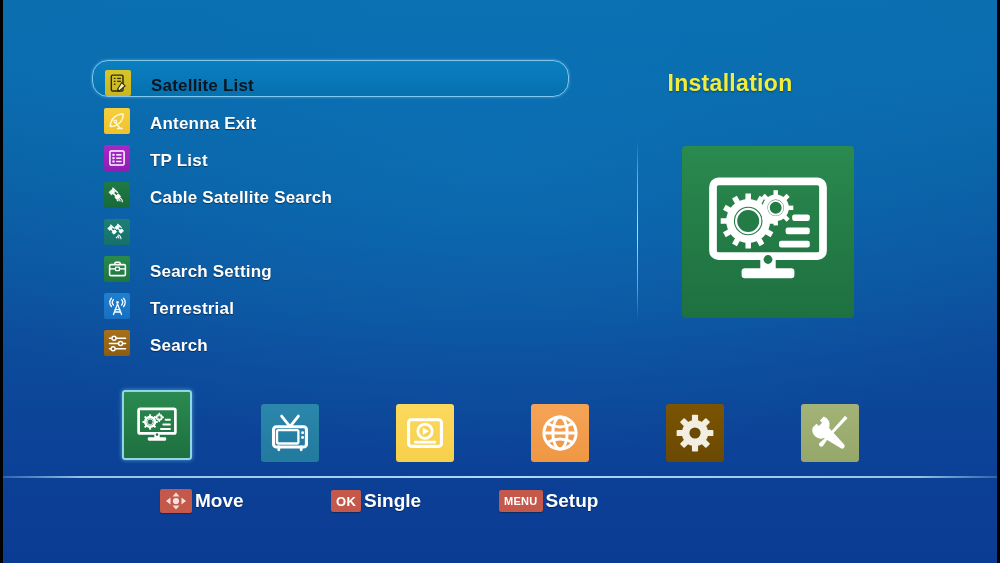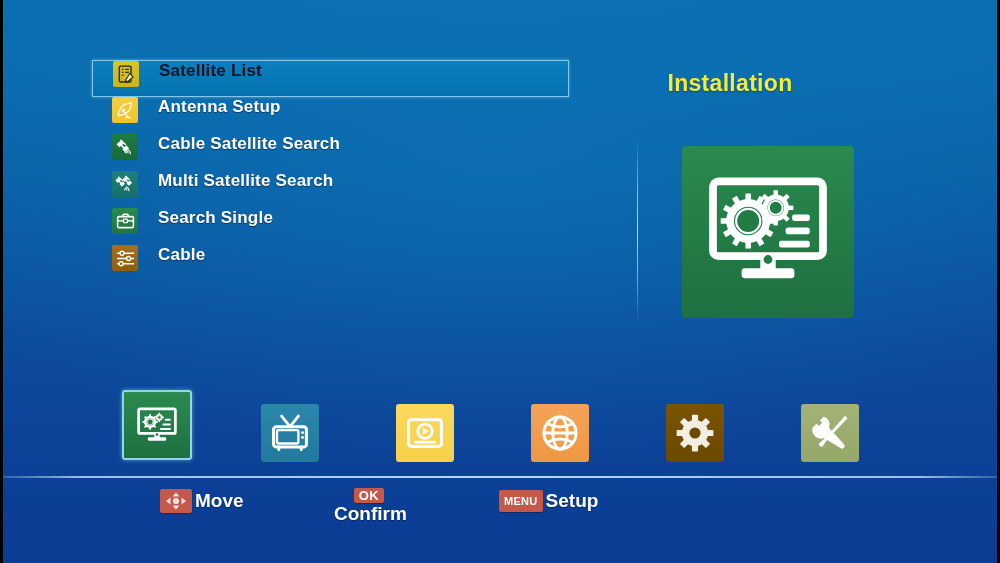--- a/index.html
+++ b/index.html
@@ -15,22 +15,22 @@
   
   #screen:before,#screen:after{
     content:"";position:absolute;top:0;bottom:0;width:3px;background:#000;z-index:60;
   }
   #screen:before{left:0;}
   #screen:after{right:0;}
 
   
   #menu{position:absolute;left:92px;top:60px;width:476px;}
   .menu-row{
-    position:relative;height:37px;display:flex;align-items:flex-start;
-    box-sizing:border-box;padding-left:20px;
+    position:relative;height:37px;display:flex;align-items:flex-end;
+    box-sizing:border-box;padding-left:12px;border-radius:16px;
   }
   .menu-row.selected{
     background:linear-gradient(180deg,#0b7fc0 0%, #0878b8 50%, #0571ad 100%);
     border:1px solid #7fc8ef;
     box-shadow:0 0 3px rgba(140,205,240,.6);
     width:477px;
   }
   .ico{
     width:26px;height:26px;flex:0 0 26px;border-radius:2px;
     display:flex;align-items:center;justify-content:center;
@@ -133,23 +133,37 @@
 
     <div class="menu-row">
       <span class="ico tile-antenna">
         <svg width="20" height="20" viewBox="0 0 24 24">
           <path d="M4 18.5 C4 9.5 11 3.5 19.5 3.5 C19.5 12.5 12.5 18.5 4 18.5 Z" fill="none" stroke="#fff8d6" stroke-width="1.8" stroke-linejoin="round"></path>
           <line x1="10.5" y1="14" x2="16" y2="21" stroke="#fff8d6" stroke-width="1.8"></line>
           <line x1="12" y1="21" x2="19" y2="21" stroke="#fff8d6" stroke-width="1.8"></line>
           <circle cx="10" cy="12.5" r="1.6" fill="none" stroke="#fff8d6" stroke-width="1.5"></circle>
         </svg>
       </span>
-      <span class="menu-label">Antenna Setup</span>
-    </div>
-
+      <span class="menu-label">Antenna Exit</span>
+    </div>
+
+    <div class="menu-row">
+      <span class="ico tile-tplist">
+        <svg width="20" height="20" viewBox="0 0 24 24">
+          <rect x="3.5" y="3.5" width="17" height="17" rx="1.5" fill="none" stroke="#ffffff" stroke-width="1.8"></rect>
+          <rect x="6.5" y="7" width="2.6" height="2.4" fill="#ffffff"></rect>
+          <rect x="6.5" y="11" width="2.6" height="2.4" fill="#ffffff"></rect>
+          <rect x="6.5" y="15" width="2.6" height="2.4" fill="#ffffff"></rect>
+          <line x1="11" y1="8.2" x2="17.5" y2="8.2" stroke="#ffffff" stroke-width="1.7"></line>
+          <line x1="11" y1="12.2" x2="17.5" y2="12.2" stroke="#ffffff" stroke-width="1.7"></line>
+          <line x1="11" y1="16.2" x2="17.5" y2="16.2" stroke="#ffffff" stroke-width="1.7"></line>
+        </svg>
+      </span>
+      <span class="menu-label">TP List</span>
+    </div>
 
     <div class="menu-row">
       <span class="ico tile-single">
         <svg width="21" height="21" viewBox="0 0 24 24">
           <g stroke="#ffffff" fill="#ffffff">
             <rect x="3" y="6" width="5.5" height="4" rx="0.6" transform="rotate(-38 5.7 8)"></rect>
             <rect x="9.5" y="11.5" width="5.5" height="4" rx="0.6" transform="rotate(-38 12.2 13.5)"></rect>
             <line x1="7.2" y1="9.5" x2="10.5" y2="12.5" stroke-width="1.8"></line>
             <line x1="6.2" y1="3.2" x2="12.5" y2="9.2" stroke-width="1.7"></line>
             <circle cx="12.2" cy="17.6" r="1.1" stroke="none"></circle>
@@ -172,50 +186,65 @@
             <rect x="9.5" y="4.5" width="4.2" height="3.2" rx="0.5" transform="rotate(-38 11.6 6.1)"></rect>
             <rect x="14.2" y="8.8" width="4.2" height="3.2" rx="0.5" transform="rotate(-38 16.3 10.4)"></rect>
             <line x1="12.6" y1="7.4" x2="15" y2="9.6" stroke-width="1.5"></line>
             <line x1="11.8" y1="2.2" x2="16.6" y2="6.6" stroke-width="1.4"></line>
             <circle cx="11" cy="17.8" r="0.95" stroke="none"></circle>
             <path d="M13.6 18.9 a3 3 0 0 0 -2.1 -2.9" fill="none" stroke-width="1.2"></path>
             <path d="M16 19.7 a5.3 5.3 0 0 0 -3.7 -5.1" fill="none" stroke-width="1.2"></path>
           </g>
         </svg>
       </span>
-      <span class="menu-label">Multi Satellite Search</span>
     </div>
 
     <div class="menu-row">
       <span class="ico tile-setting">
         <svg width="21" height="21" viewBox="0 0 24 24">
           <path d="M9 6 v-1.2 a1.2 1.2 0 0 1 1.2 -1.2 h3.6 a1.2 1.2 0 0 1 1.2 1.2 V6" fill="none" stroke="#ffffff" stroke-width="1.7"></path>
           <rect x="3" y="6.4" width="18" height="12.6" rx="1.4" fill="none" stroke="#ffffff" stroke-width="1.8"></rect>
           <line x1="3" y1="11.3" x2="21" y2="11.3" stroke="#ffffff" stroke-width="1.6"></line>
           <rect x="9.8" y="9.3" width="4.4" height="4" rx="0.7" fill="#1e7540" stroke="#ffffff" stroke-width="1.6"></rect>
         </svg>
       </span>
-      <span class="menu-label">Search Single</span>
-    </div>
-
+      <span class="menu-label">Search Setting</span>
+    </div>
+
+    <div class="menu-row">
+      <span class="ico tile-terr">
+        <svg width="21" height="21" viewBox="0 0 24 24">
+          <g fill="none" stroke="#ffffff" stroke-width="1.5" stroke-linecap="round">
+            <path d="M7.4 4.2 a4.6 4.6 0 0 0 0 6.2"></path>
+            <path d="M5.1 2.6 a7.4 7.4 0 0 0 0 9.4"></path>
+            <path d="M16.6 4.2 a4.6 4.6 0 0 1 0 6.2"></path>
+            <path d="M18.9 2.6 a7.4 7.4 0 0 1 0 9.4"></path>
+            <circle cx="12" cy="7.3" r="1.5" fill="#ffffff" stroke="none"></circle>
+            <path d="M12 9.2 L7.4 21.2 M12 9.2 L16.6 21.2"></path>
+            <path d="M9.3 15.5 L14.7 15.5 M8.5 18.3 L15.5 18.3"></path>
+          </g>
+        </svg>
+      </span>
+      <span class="menu-label">Terrestrial</span>
+    </div>
 
     <div class="menu-row">
       <span class="ico tile-cable">
         <svg width="21" height="21" viewBox="0 0 24 24">
           <g stroke="#ffffff" stroke-width="1.7" stroke-linecap="round">
             <line x1="2.8" y1="6" x2="21.2" y2="6"></line>
             <line x1="2.8" y1="12" x2="21.2" y2="12"></line>
             <line x1="2.8" y1="18" x2="21.2" y2="18"></line>
           </g>
           <circle cx="8" cy="6" r="2.3" fill="#8d5c11" stroke="#ffffff" stroke-width="1.7"></circle>
           <circle cx="15.5" cy="12" r="2.3" fill="#8d5c11" stroke="#ffffff" stroke-width="1.7"></circle>
           <circle cx="7" cy="18" r="2.3" fill="#8d5c11" stroke="#ffffff" stroke-width="1.7"></circle>
         </svg>
       </span>
-      <span class="menu-label">Cable</span>
+      <span class="menu-label">Search</span>
     </div>
 
   </div>
 
   <div id="vdivider"></div>
 
   <div id="panel-title">Installation</div>
 
   <div id="panel-icon">
     <svg width="132" height="132" viewBox="0 0 120 120">
@@ -377,23 +406,23 @@
           <polygon points="3,10 7.5,6.6 7.5,13.4" fill="#f6e2dd"></polygon>
           <polygon points="23,10 18.5,6.6 18.5,13.4" fill="#f6e2dd"></polygon>
           <polygon points="13,1.6 9.5,5.6 16.5,5.6" fill="#f6e2dd"></polygon>
           <polygon points="13,18.4 9.5,14.4 16.5,14.4" fill="#f6e2dd"></polygon>
           <circle cx="13" cy="10" r="3.1" fill="#f6e2dd"></circle>
         </svg>
       </span>
       <span class="htext">Move</span>
     </div>
 
-    <div class="hint" style="left:331px;flex-direction:column;">
+    <div class="hint" style="left:331px;">
       <span class="badge key">OK</span>
-      <span class="htext">Confirm</span>
+      <span class="htext">Single</span>
     </div>
 
     <div class="hint" style="left:499px;">
       <span class="badge key menu">MENU</span>
       <span class="htext">Setup</span>
     </div>
 
   </div>
 
 </div>

